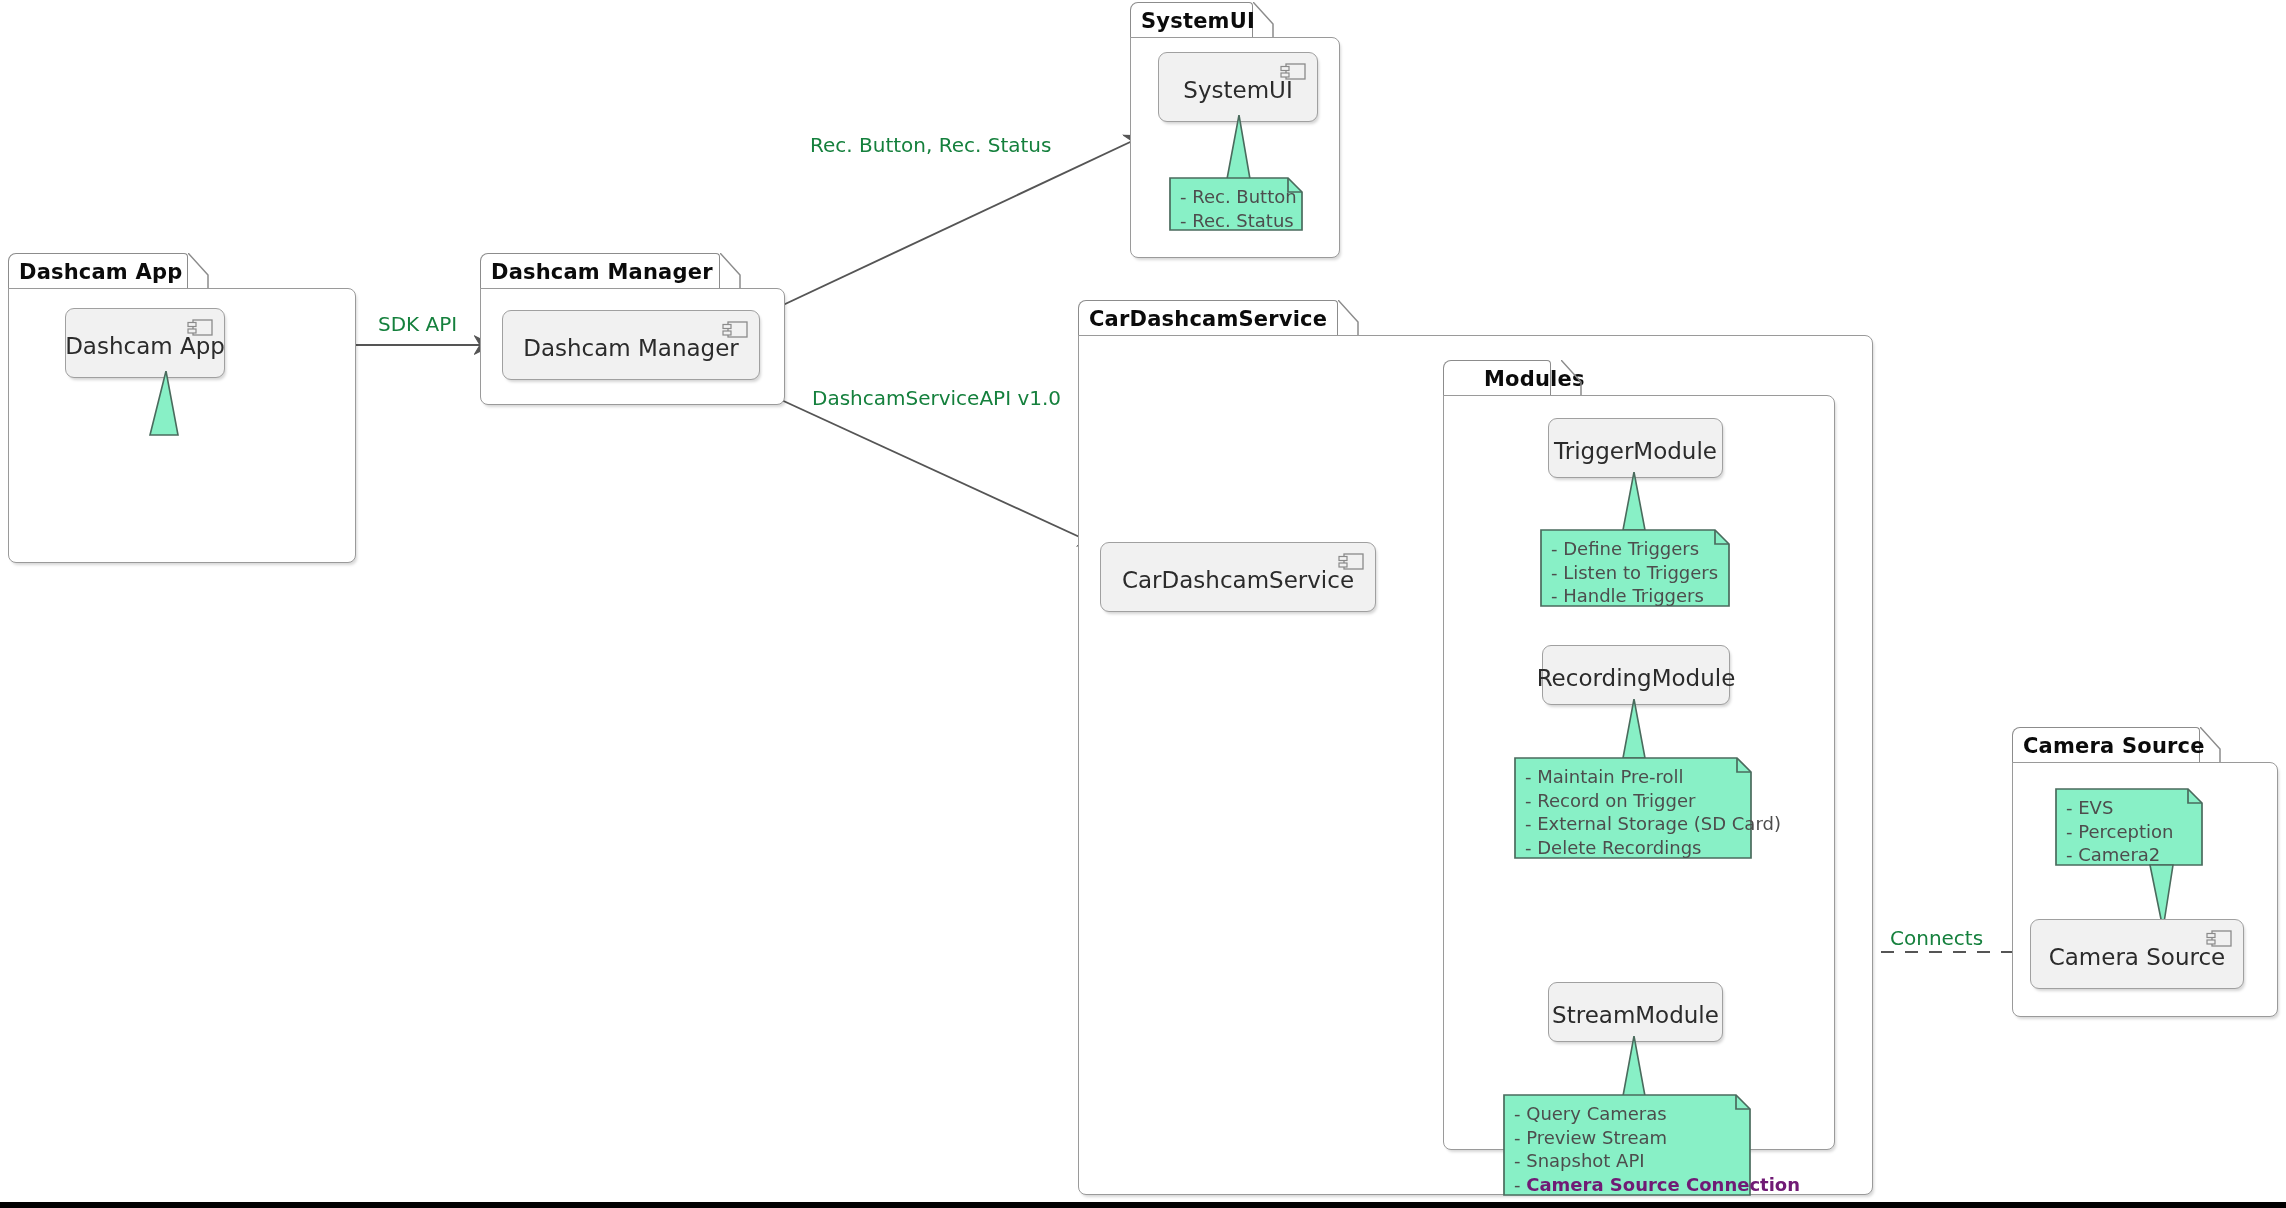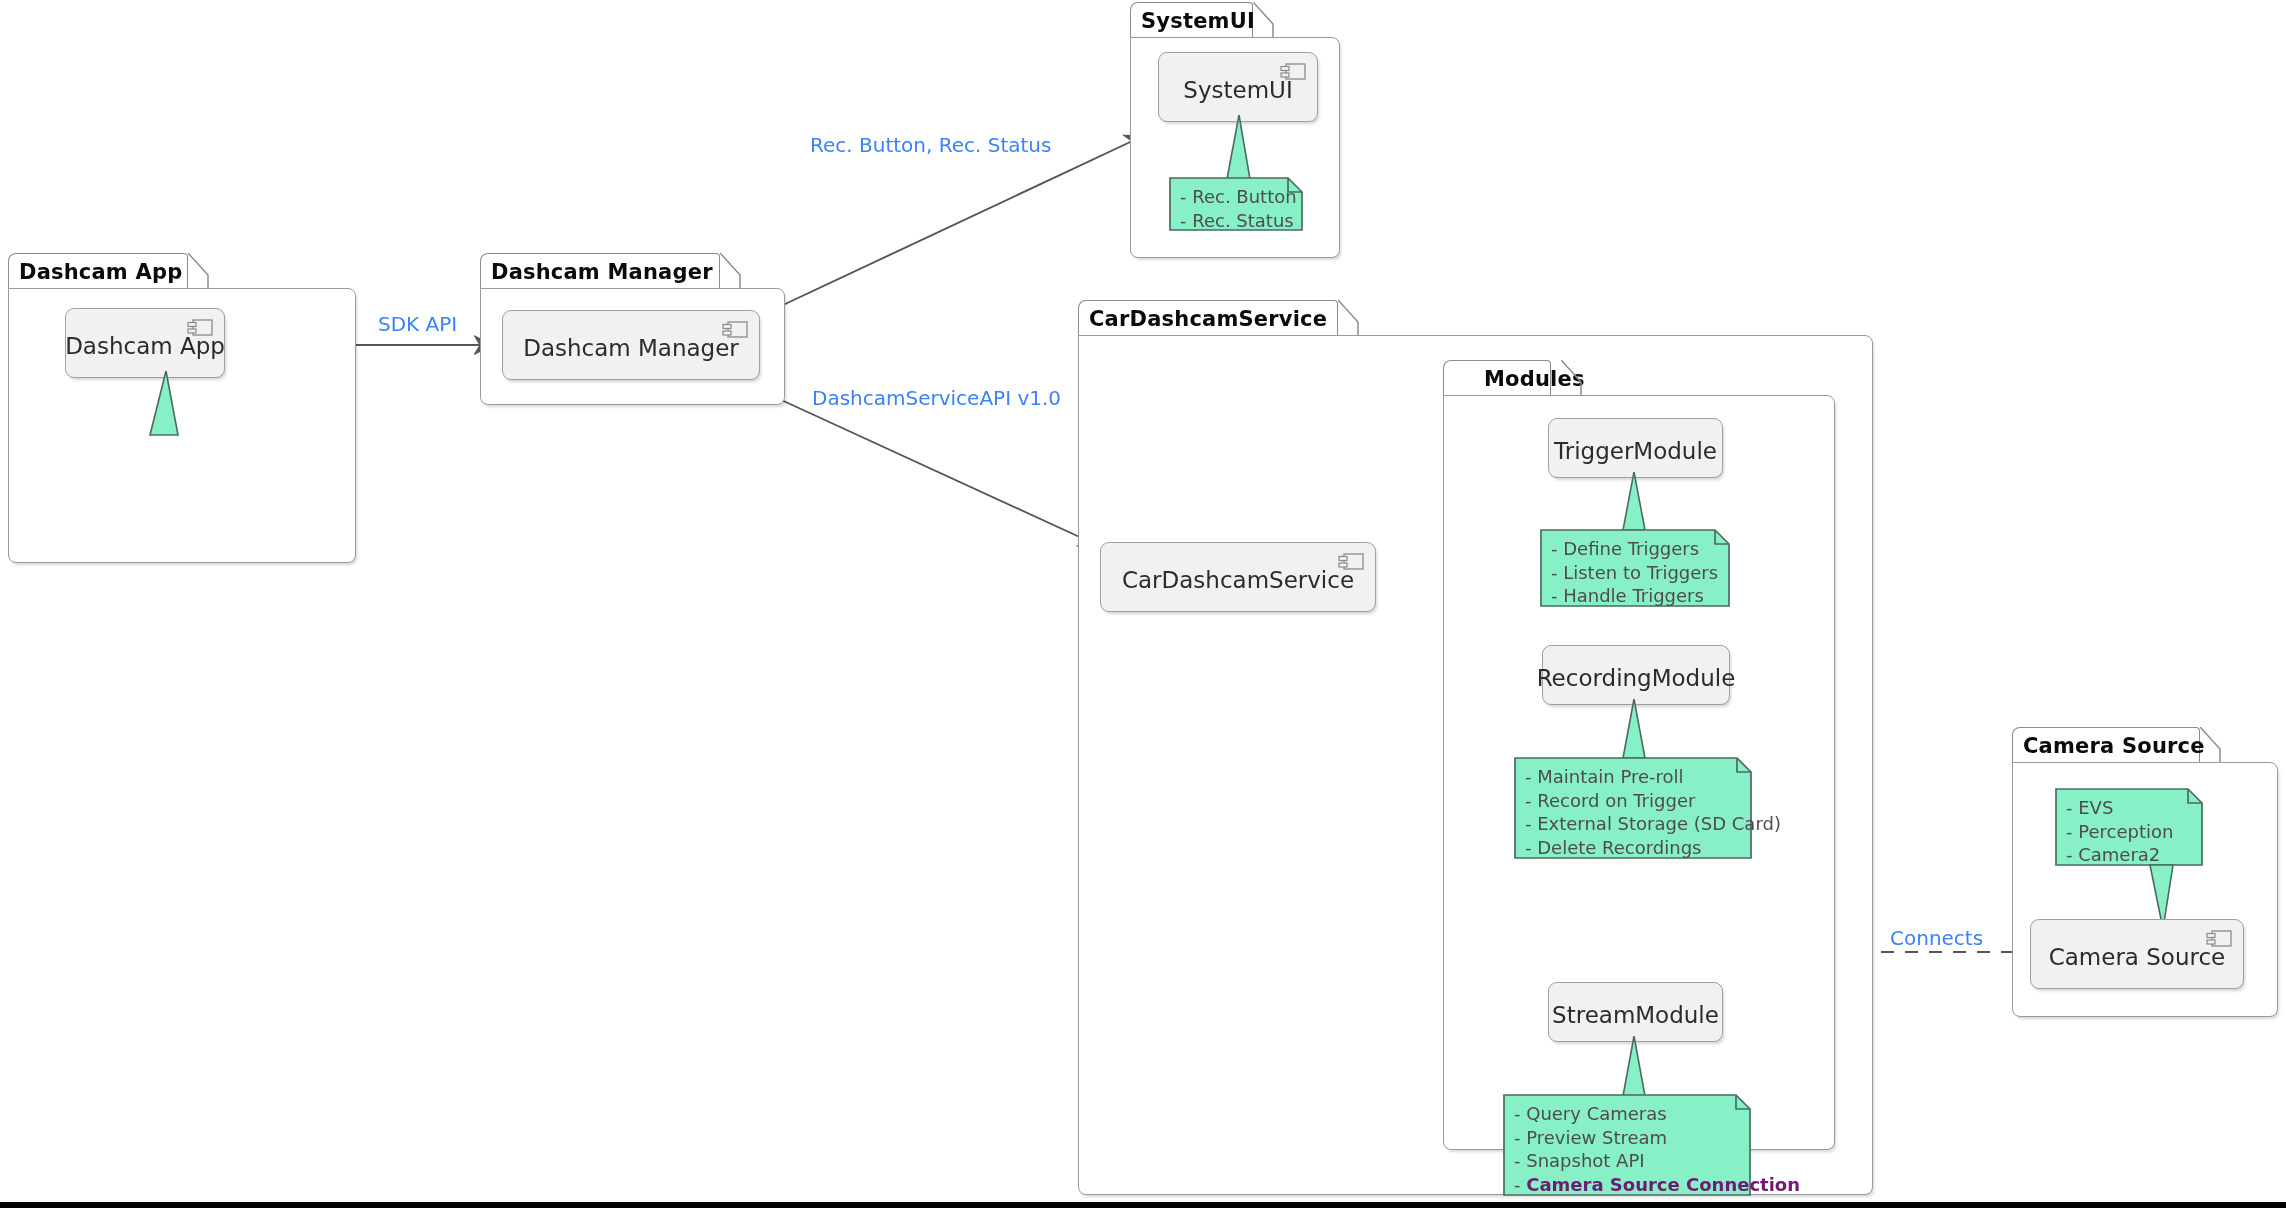--- a/index.html
+++ b/index.html
@@ -118,21 +118,21 @@
   }
   .note-text b {
     color: #701a75;
     font-weight: bold;
   }
 
   
   .elabel {
     position: absolute;
     font-size: 20px;
-    color: #3b82f6;
+    color: #15803d;
     white-space: nowrap;
   }
 
   .bottombar {
     position: absolute;
     left: 0;
     bottom: 0;
     width: 2286px;
     height: 6px;
     background: #000000;

